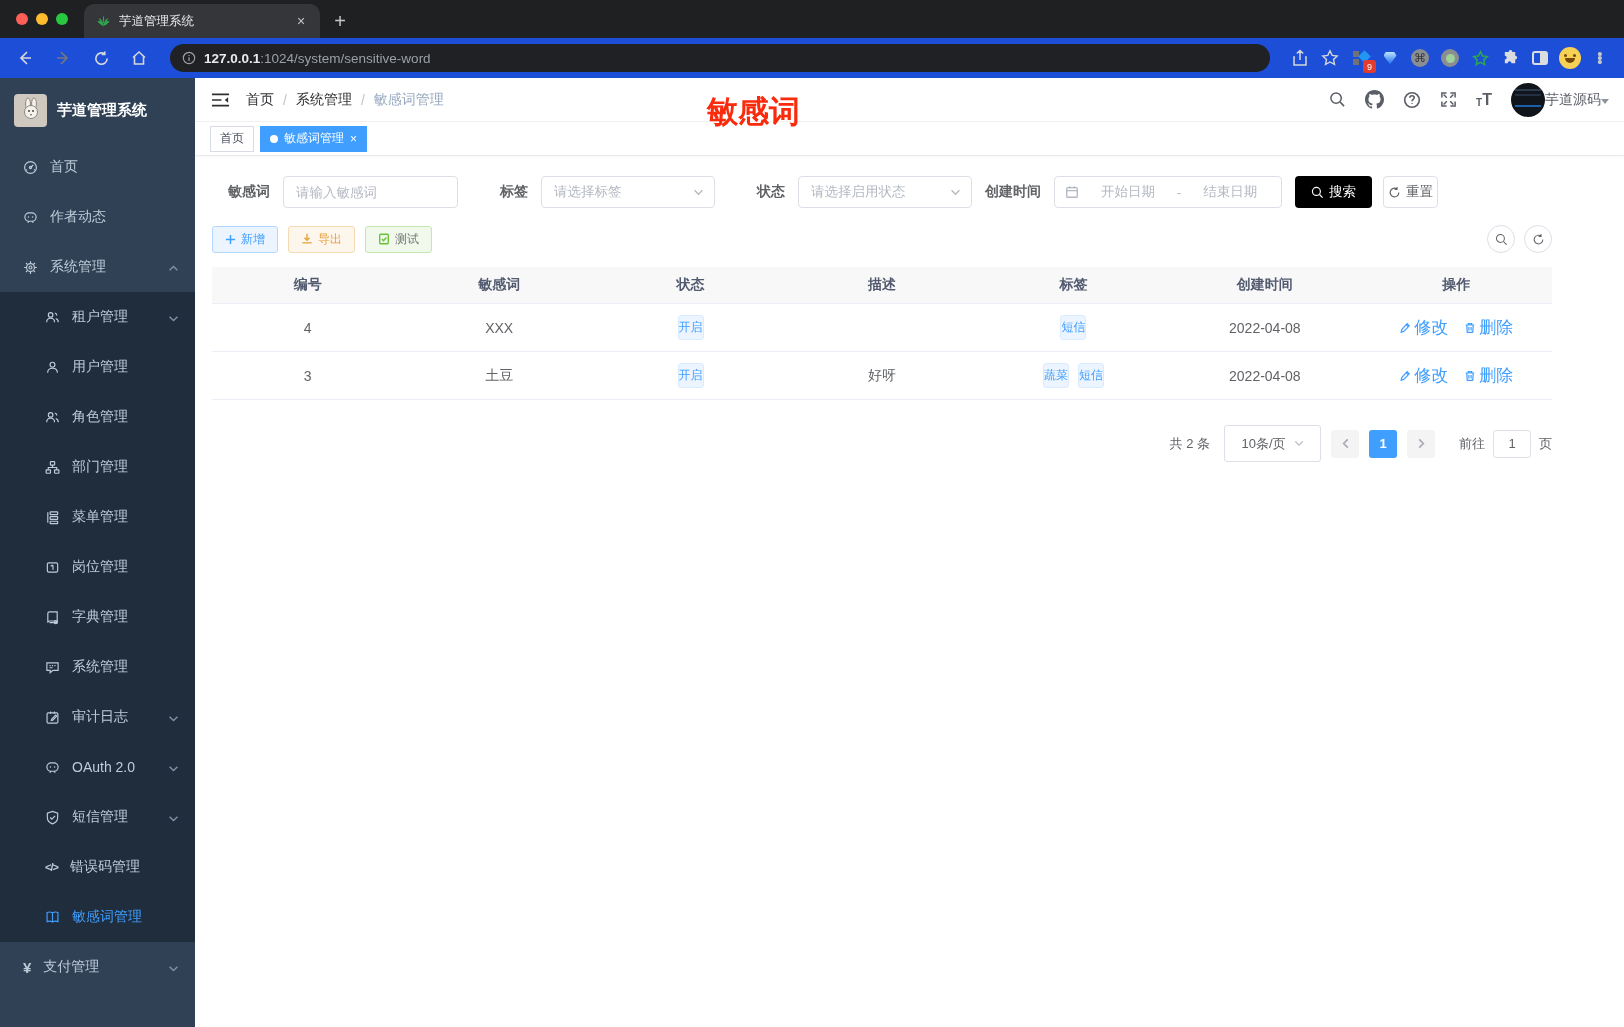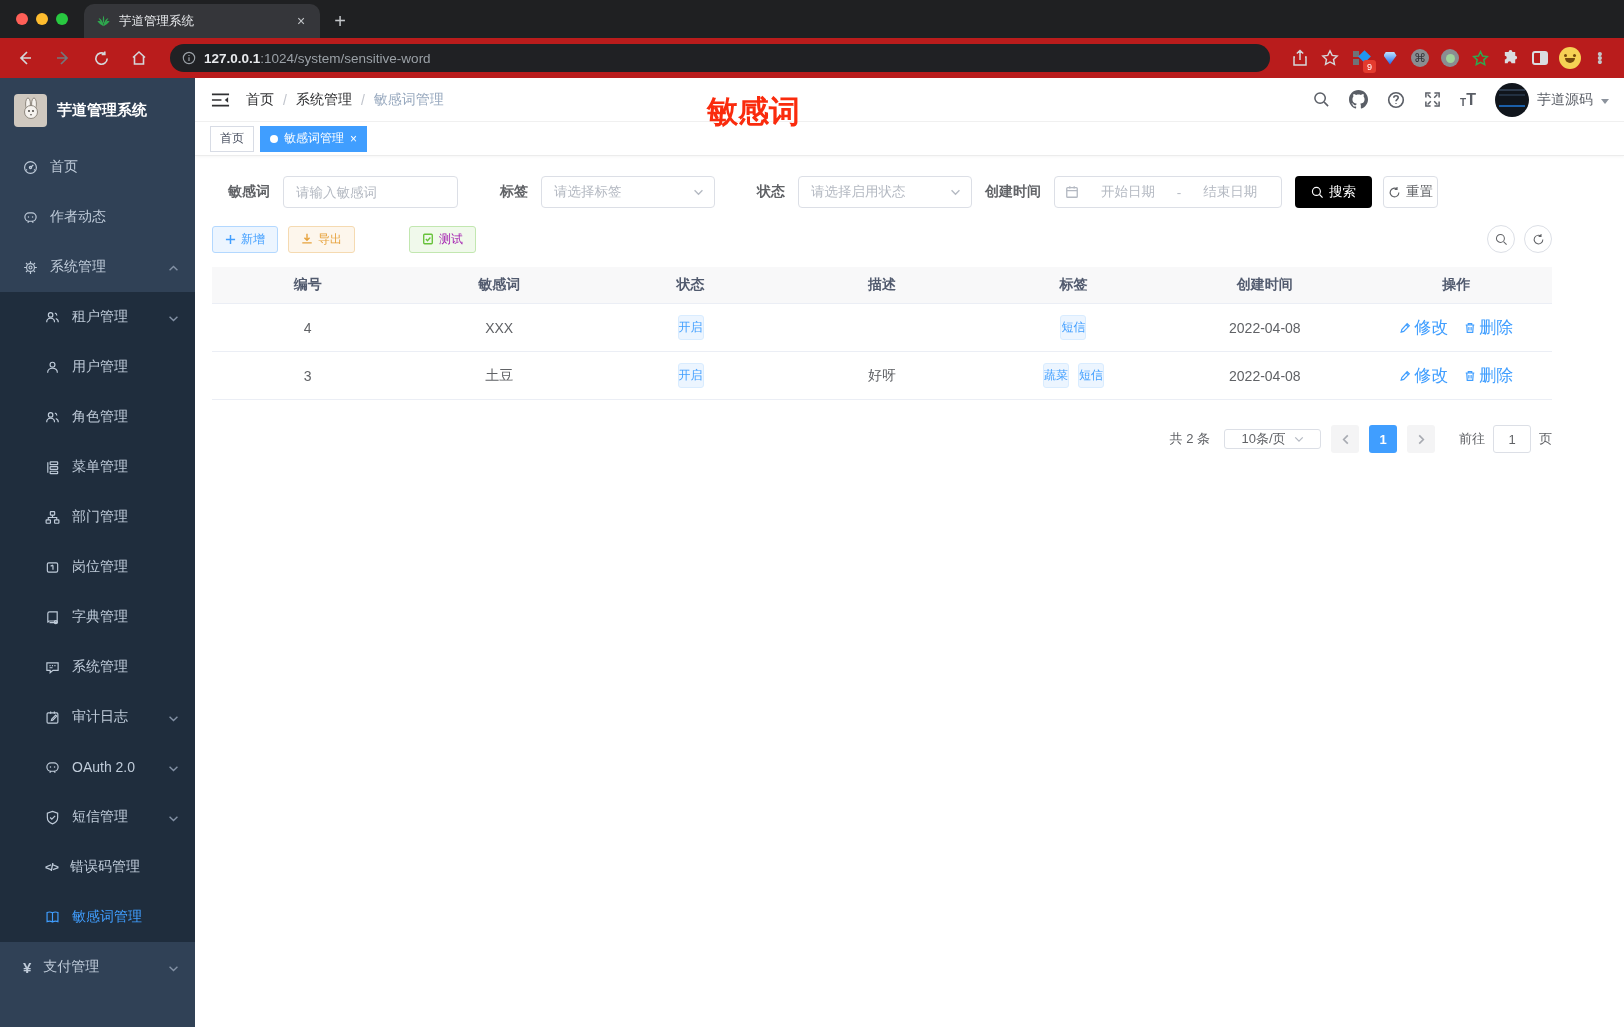--- a/index.html
+++ b/index.html
@@ -7,21 +7,21 @@
 
   
   .tab-strip { height:38px; background:#1f2022; display:flex; align-items:flex-end; position:relative; }
   .traffic { position:absolute; left:16px; top:13px; display:flex; gap:8px; }
   .traffic span { width:12px; height:12px; border-radius:50%; display:block; }
   .t-red { background:#ff5f57; } .t-yellow { background:#febc2e; } .t-green { background:#28c840; }
   .chrome-tab { margin-left:84px; width:236px; height:34px; background:#35363a; border-radius:10px 10px 0 0; display:flex; align-items:center; padding:0 10px 0 12px; color:#e8eaed; font-size:12.5px; gap:8px; }
   .chrome-tab .tab-label { flex:1; white-space:nowrap; overflow:hidden; }
   .tab-close { color:#c3c6c9; font-size:14px; width:18px; height:18px; display:flex; align-items:center; justify-content:center; border-radius:50%; }
   .new-tab { color:#c3c6c9; font-size:20px; width:28px; height:28px; display:flex; align-items:center; justify-content:center; margin:0 0 3px 6px; }
-  .toolbar { height:40px; background:#b91c1c; display:flex; align-items:center; padding:0 10px; gap:8px; }
+  .toolbar { height:40px; background:#1d4ed8; display:flex; align-items:center; padding:0 10px; gap:8px; }
   .nav-btn { width:30px; height:30px; display:flex; align-items:center; justify-content:center; color:#d5d7da; font-size:17px; border-radius:50%; }
   .nav-btn.dim { color:#74777b; }
   .url-bar { flex:1; height:28px; background:#202124; border-radius:14px; display:flex; align-items:center; padding:0 12px; margin:0 8px; color:#9aa0a6; font-size:13.5px; gap:8px; min-width:0; }
   .url-host { color:#e8eaed; font-weight:bold; }
   .chrome-right { display:flex; align-items:center; gap:2px; }
   .ext { width:28px; height:28px; display:flex; align-items:center; justify-content:center; position:relative; }
   .ext-badge { position:absolute; right:-2px; bottom:-1px; background:#e33b2e; color:#fff; font-size:9px; min-width:13px; height:13px; border-radius:3px; display:flex; align-items:center; justify-content:center; padding:0 2px; }
   .cmd-circle { width:18px; height:18px; border-radius:50%; background:#8a8d91; color:#35363a; font-size:12px; display:flex; align-items:center; justify-content:center; }
   .dot-circle { width:18px; height:18px; border-radius:50%; background:#8a8d91; display:flex; align-items:center; justify-content:center; }
   .dot-circle i { width:9px; height:9px; border-radius:50%; background:#9fd29b; display:block; }
@@ -57,21 +57,21 @@
 
   
   .navbar { height:44px; display:flex; align-items:center; padding:0 15px; border-bottom:1px solid #f1f1f1; }
   .hamburger { width:20px; height:20px; margin-right:16px; display:flex; align-items:center; justify-content:center; }
   .breadcrumb { display:flex; align-items:center; gap:9px; font-size:14px; color:#303133; }
   .crumb-sep { color:#c0c4cc; }
   .crumb-current { color:#97a8be; }
   .navbar-right { margin-left:auto; display:flex; align-items:center; gap:19px; color:#5a5e66; }
   .nav-icon { display:flex; align-items:center; justify-content:center; cursor:pointer; }
   .nav-icon svg { stroke:#5a5e66; fill:none; stroke-width:1.6; }
-  .avatar-wrap { display:flex; align-items:center; gap:8px; cursor:pointer; }
+  .avatar-wrap { display:flex; align-items:center; cursor:pointer; }
   .avatar { width:34px; height:34px; border-radius:50%; background:#10151c; position:relative; overflow:hidden; }
   .avatar:before { content:""; position:absolute; left:4px; top:6px; width:26px; height:2px; background:#2d3b4d; box-shadow:0 5px 0 #223041,0 16px 0 #1b5fa8; }
   .username { font-size:14px; color:#5a5e66; }
   .caret-down { border-left:4px solid transparent; border-right:4px solid transparent; border-top:5px solid #8c939d; margin-top:3px; }
   .font-size-icon { font-weight:bold; color:#5a5e66; display:flex; align-items:flex-end; line-height:1; }
   .font-size-icon .small-t { font-size:10px; } .font-size-icon .big-t { font-size:16px; }
 
   
   .annotation { position:absolute; left:512px; top:13px; font-size:31px; font-weight:600; color:#fa2b0d; z-index:50; pointer-events:none; }
 
@@ -99,42 +99,42 @@
   .btn-primary svg { stroke:#fff; fill:none; stroke-width:1.6; }
   .btn-default { background:#fff; color:#606266; border-color:#dcdfe6; padding:0 4px; margin-left:11px; }
   .btn-default svg { stroke:#606266; fill:none; stroke-width:1.6; }
 
   .toolbar-row { margin-top:17px; display:flex; align-items:center; gap:10px; }
   .btn-mini { height:27px; padding:0 12px; font-size:12px; border-radius:3px; }
   .btn-plain-primary { background:#ecf5ff; border-color:#b3d8ff; color:#409eff; }
   .btn-plain-primary svg { stroke:#409eff; fill:none; stroke-width:1.6; }
   .btn-plain-warning { background:#fdf6ec; border-color:#f5dab1; color:#e6a23c; }
   .btn-plain-warning svg { stroke:#e6a23c; fill:none; stroke-width:1.6; }
-  .btn-plain-success { background:#f0f9eb; border-color:#c2e7b0; color:#a21caf;margin-left:44px; }
+  .btn-plain-success { background:#f0f9eb; border-color:#c2e7b0; color:#737373; }
   .btn-plain-success svg { stroke:#67c23a; fill:none; stroke-width:1.6; }
   .circle-btns { margin-left:auto; display:flex; gap:9px; }
   .circle-btn { width:28px; height:28px; border-radius:50%; border:1px solid #dcdfe6; background:#fff; display:flex; align-items:center; justify-content:center; cursor:pointer; }
   .circle-btn svg { stroke:#606266; fill:none; stroke-width:1.4; }
 
   
   .table { margin-top:14px; width:100%; font-size:14px; }
   .t-row { display:grid; grid-template-columns:repeat(7,1fr); align-items:center; }
   .t-head { background:#f8f8f9; height:37px; color:#515a6e; font-weight:600; border-bottom:1px solid #ebeef5; }
   .t-body-row { height:48px; color:#606266; border-bottom:1px solid #ebeef5; }
   .t-cell { text-align:center; overflow:hidden; white-space:nowrap; }
   .pill { display:inline-block; padding:3px 0; background:#ecf5ff; border:1px solid #d9ecff; border-radius:3px; color:#409eff; font-size:12px; line-height:1.35; }
   .pill + .pill { margin-left:9px; }
   .op-link { color:#409eff; font-size:17px; display:inline-flex; align-items:center; gap:3px; cursor:pointer; }
   .op-link + .op-link { margin-left:12px;text-align:right; }
   .op-link svg { stroke:#409eff; fill:none; stroke-width:1.4; }
 
   
   .pagination { margin-top:25px; display:flex; align-items:center; justify-content:flex-end; gap:10px; font-size:13px; color:#606266; }
   .pg-total { margin-right:4px; }
-  .pg-size { width:97px; height:20px; border:1px solid #dcdfe6; border-radius:3px; display:flex; align-items:center; justify-content:center; gap:8px; color:#606266; cursor:pointer; }
+  .pg-size { width:97px; height:37px; border:1px solid #dcdfe6; border-radius:3px; display:flex; align-items:center; justify-content:center; gap:8px; color:#606266; cursor:pointer; }
   .pg-size svg { stroke:#b4b9c2; fill:none; stroke-width:1.5; }
   .pg-btn { width:28px; height:28px; border-radius:3px; background:#f4f4f5; display:flex; align-items:center; justify-content:center; cursor:pointer; }
   .pg-btn svg { stroke:#a8abb2; fill:none; stroke-width:1.8; }
   .pg-page { width:28px; height:28px; border-radius:3px; background:#409eff; color:#fff; display:flex; align-items:center; justify-content:center; font-weight:600; cursor:pointer; }
   .pg-goto { margin-left:14px; display:flex; align-items:center; gap:8px; }
   .pg-input { width:38px; height:28px; border:1px solid #dcdfe6; border-radius:3px; text-align:center; font-size:13px; color:#606266; outline:none; }
 </style>
 </head>
 <body>
 
@@ -312,35 +312,35 @@
     <div class="menu-item sub">
       <svg width="15" height="15" viewBox="0 0 16 16">
           <circle cx="6" cy="5.2" r="2.4"></circle>
           <path d="M1.8 13 C1.8 10.3 3.7 8.8 6 8.8 C8.3 8.8 10.2 10.3 10.2 13"></path>
           <path d="M10.5 3.2 C11.8 3.5 12.6 4.5 12.6 5.8 M11.5 9 C13.3 9.6 14.2 11 14.2 13"></path>
         </svg>
       <span class="mi-label">角色管理</span>
     </div>
     <div class="menu-item sub">
       <svg width="15" height="15" viewBox="0 0 16 16">
+          <rect x="5.7" y="1.8" width="4.6" height="3.6" rx="0.5"></rect>
+          <rect x="1.2" y="10.5" width="4.6" height="3.6" rx="0.5"></rect>
+          <rect x="10.2" y="10.5" width="4.6" height="3.6" rx="0.5"></rect>
+          <path d="M8 5.4 V8 M3.5 10.5 V8 H12.5 V10.5"></path>
+        </svg>
+      <span class="mi-label">部门管理</span>
+    </div>
+    <div class="menu-item sub">
+      <svg width="15" height="15" viewBox="0 0 16 16">
           <path d="M3 2.5 V13.5"></path>
           <rect x="5.5" y="2" width="8" height="3" rx="0.5"></rect>
           <rect x="5.5" y="7" width="8" height="3" rx="0.5"></rect>
           <rect x="5.5" y="12" width="8" height="2.5" rx="0.5"></rect>
         </svg>
       <span class="mi-label">菜单管理</span>
-    </div>
-    <div class="menu-item sub">
-      <svg width="15" height="15" viewBox="0 0 16 16">
-          <rect x="5.7" y="1.8" width="4.6" height="3.6" rx="0.5"></rect>
-          <rect x="1.2" y="10.5" width="4.6" height="3.6" rx="0.5"></rect>
-          <rect x="10.2" y="10.5" width="4.6" height="3.6" rx="0.5"></rect>
-          <path d="M8 5.4 V8 M3.5 10.5 V8 H12.5 V10.5"></path>
-        </svg>
-      <span class="mi-label">部门管理</span>
     </div>
     <div class="menu-item sub">
       <svg width="15" height="15" viewBox="0 0 16 16">
           <rect x="2.5" y="3" width="11" height="10" rx="1.5"></rect>
           <path d="M8.5 5.5 V10.5 M6 6.5 L8.5 5.5"></path>
         </svg>
       <span class="mi-label">岗位管理</span>
     </div>
     <div class="menu-item sub">
       <svg width="15" height="15" viewBox="0 0 16 16">

